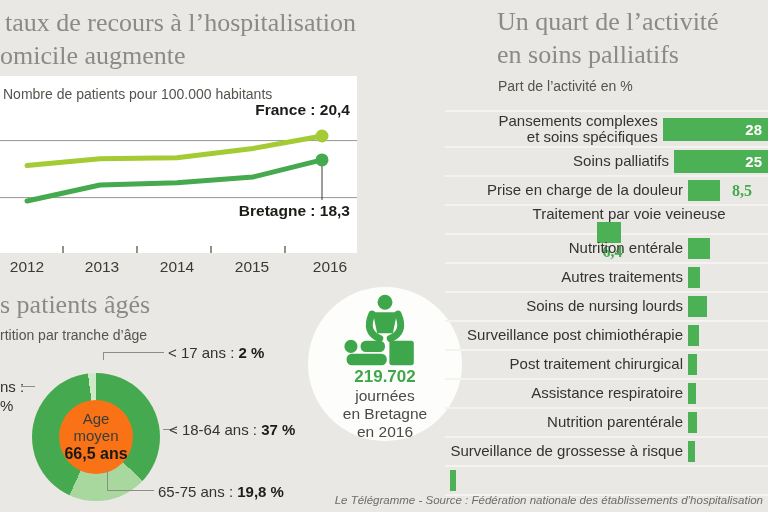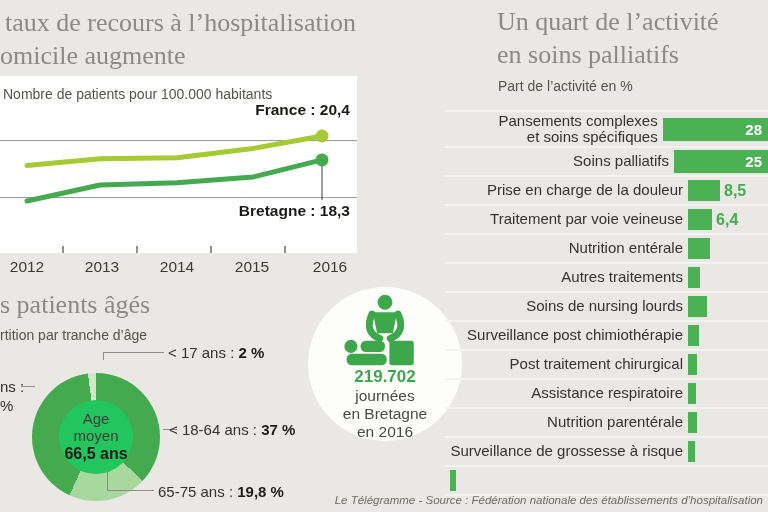--- a/index.html
+++ b/index.html
@@ -8,33 +8,33 @@
   .abs{position:absolute;}
   .serif{font-family:"Liberation Serif",serif;color:#8a8a8a;font-size:26px;line-height:1;}
   .subtle{font-size:14px;color:#54544e;}
   .panel{background:#ffffff;}
   .bignum-label{font-weight:bold;font-size:15.5px;color:#1b1b17;}
   .year{position:absolute;transform:translateX(-50%);font-size:15.5px;color:#3b3b35;}
   .lead{position:absolute;background:#8c8c88;}
   .dlabel{position:absolute;font-size:15px;color:#33332f;white-space:nowrap;}
   .dlabel b{color:#1c1c18;}
   .hole{position:absolute;left:59px;top:400px;width:74px;height:74px;border-radius:50%;
-        background:#22c55e;display:flex;flex-direction:column;align-items:center;justify-content:center;
+        background:#f97316;display:flex;flex-direction:column;align-items:center;justify-content:center;
         font-size:15px;color:#3c3c38;line-height:1.13;}
   .hole b{font-size:16px;color:#191917;}
   .badge{left:308px;top:287px;width:154px;height:154px;border-radius:50%;background:#fdfdfb;
          display:flex;flex-direction:column;align-items:center;padding-top:7px;box-sizing:border-box;}
   .badge .num{font-weight:bold;font-size:17px;color:#3fa74b;margin-top:-2px;}
   .badge .sub{font-size:15.5px;color:#4b4b47;line-height:1.16;text-align:center;}
   #barrows{position:absolute;left:445px;top:110px;width:323px;border-top:2px solid #f4f3ef;}
   .brow{display:flex;align-items:center;border-bottom:2px solid #f4f3ef;position:relative;}
   .blabel{width:238px;text-align:right;font-size:15px;color:#33332f;line-height:1.07;white-space:pre-line;}
   .bbar{height:21px;background:#4cb154;margin-left:5px;flex:none;}
   .inbar{position:absolute;right:6px;color:#ffffff;font-weight:bold;font-size:15px;text-align:right;}
-  .bval{margin-left:4px;font-weight:bold;font-size:16px;color:#44ab4e;}
+  .bval{margin-left:12px;font-weight:bold;font-size:16px;color:#44ab4e;font-family:Liberation Serif, serif;}
   .footer{position:absolute;right:5px;bottom:6px;font-style:italic;font-size:11.5px;color:#6d6d68;}
 </style>
 </head>
 <body>
 
 <div class="page">
 
   <div class="abs serif" style="left:5px;top:10px">taux de recours à l’hospitalisation</div>
   <div class="abs serif" style="left:0px;top:43px">omicile augmente</div>
 
@@ -124,21 +124,21 @@
       <div class="brow" style="height: 27px;">
         <div class="blabel">Soins palliatifs</div>
         <div class="bbar" style="width: 94px; height: 23px;"></div>
         <span class="inbar">25</span>
       </div>
       <div class="brow" style="height: 27px;">
         <div class="blabel">Prise en charge de la douleur</div>
         <div class="bbar" style="width: 32px;"></div>
         <span class="bval">8,5</span>
       </div>
-      <div class="brow" style="height: 27px;">
+      <div class="brow" style="height: 27px; flex-direction: column;">
         <div class="blabel">Traitement par voie veineuse</div>
         <div class="bbar" style="width: 24.1px;"></div>
         <span class="bval">6,4</span>
       </div>
       <div class="brow" style="height: 27px;">
         <div class="blabel">Nutrition entérale</div>
         <div class="bbar" style="width: 21.8px;"></div>
       </div>
       <div class="brow" style="height: 27px;">
         <div class="blabel">Autres traitements</div>

